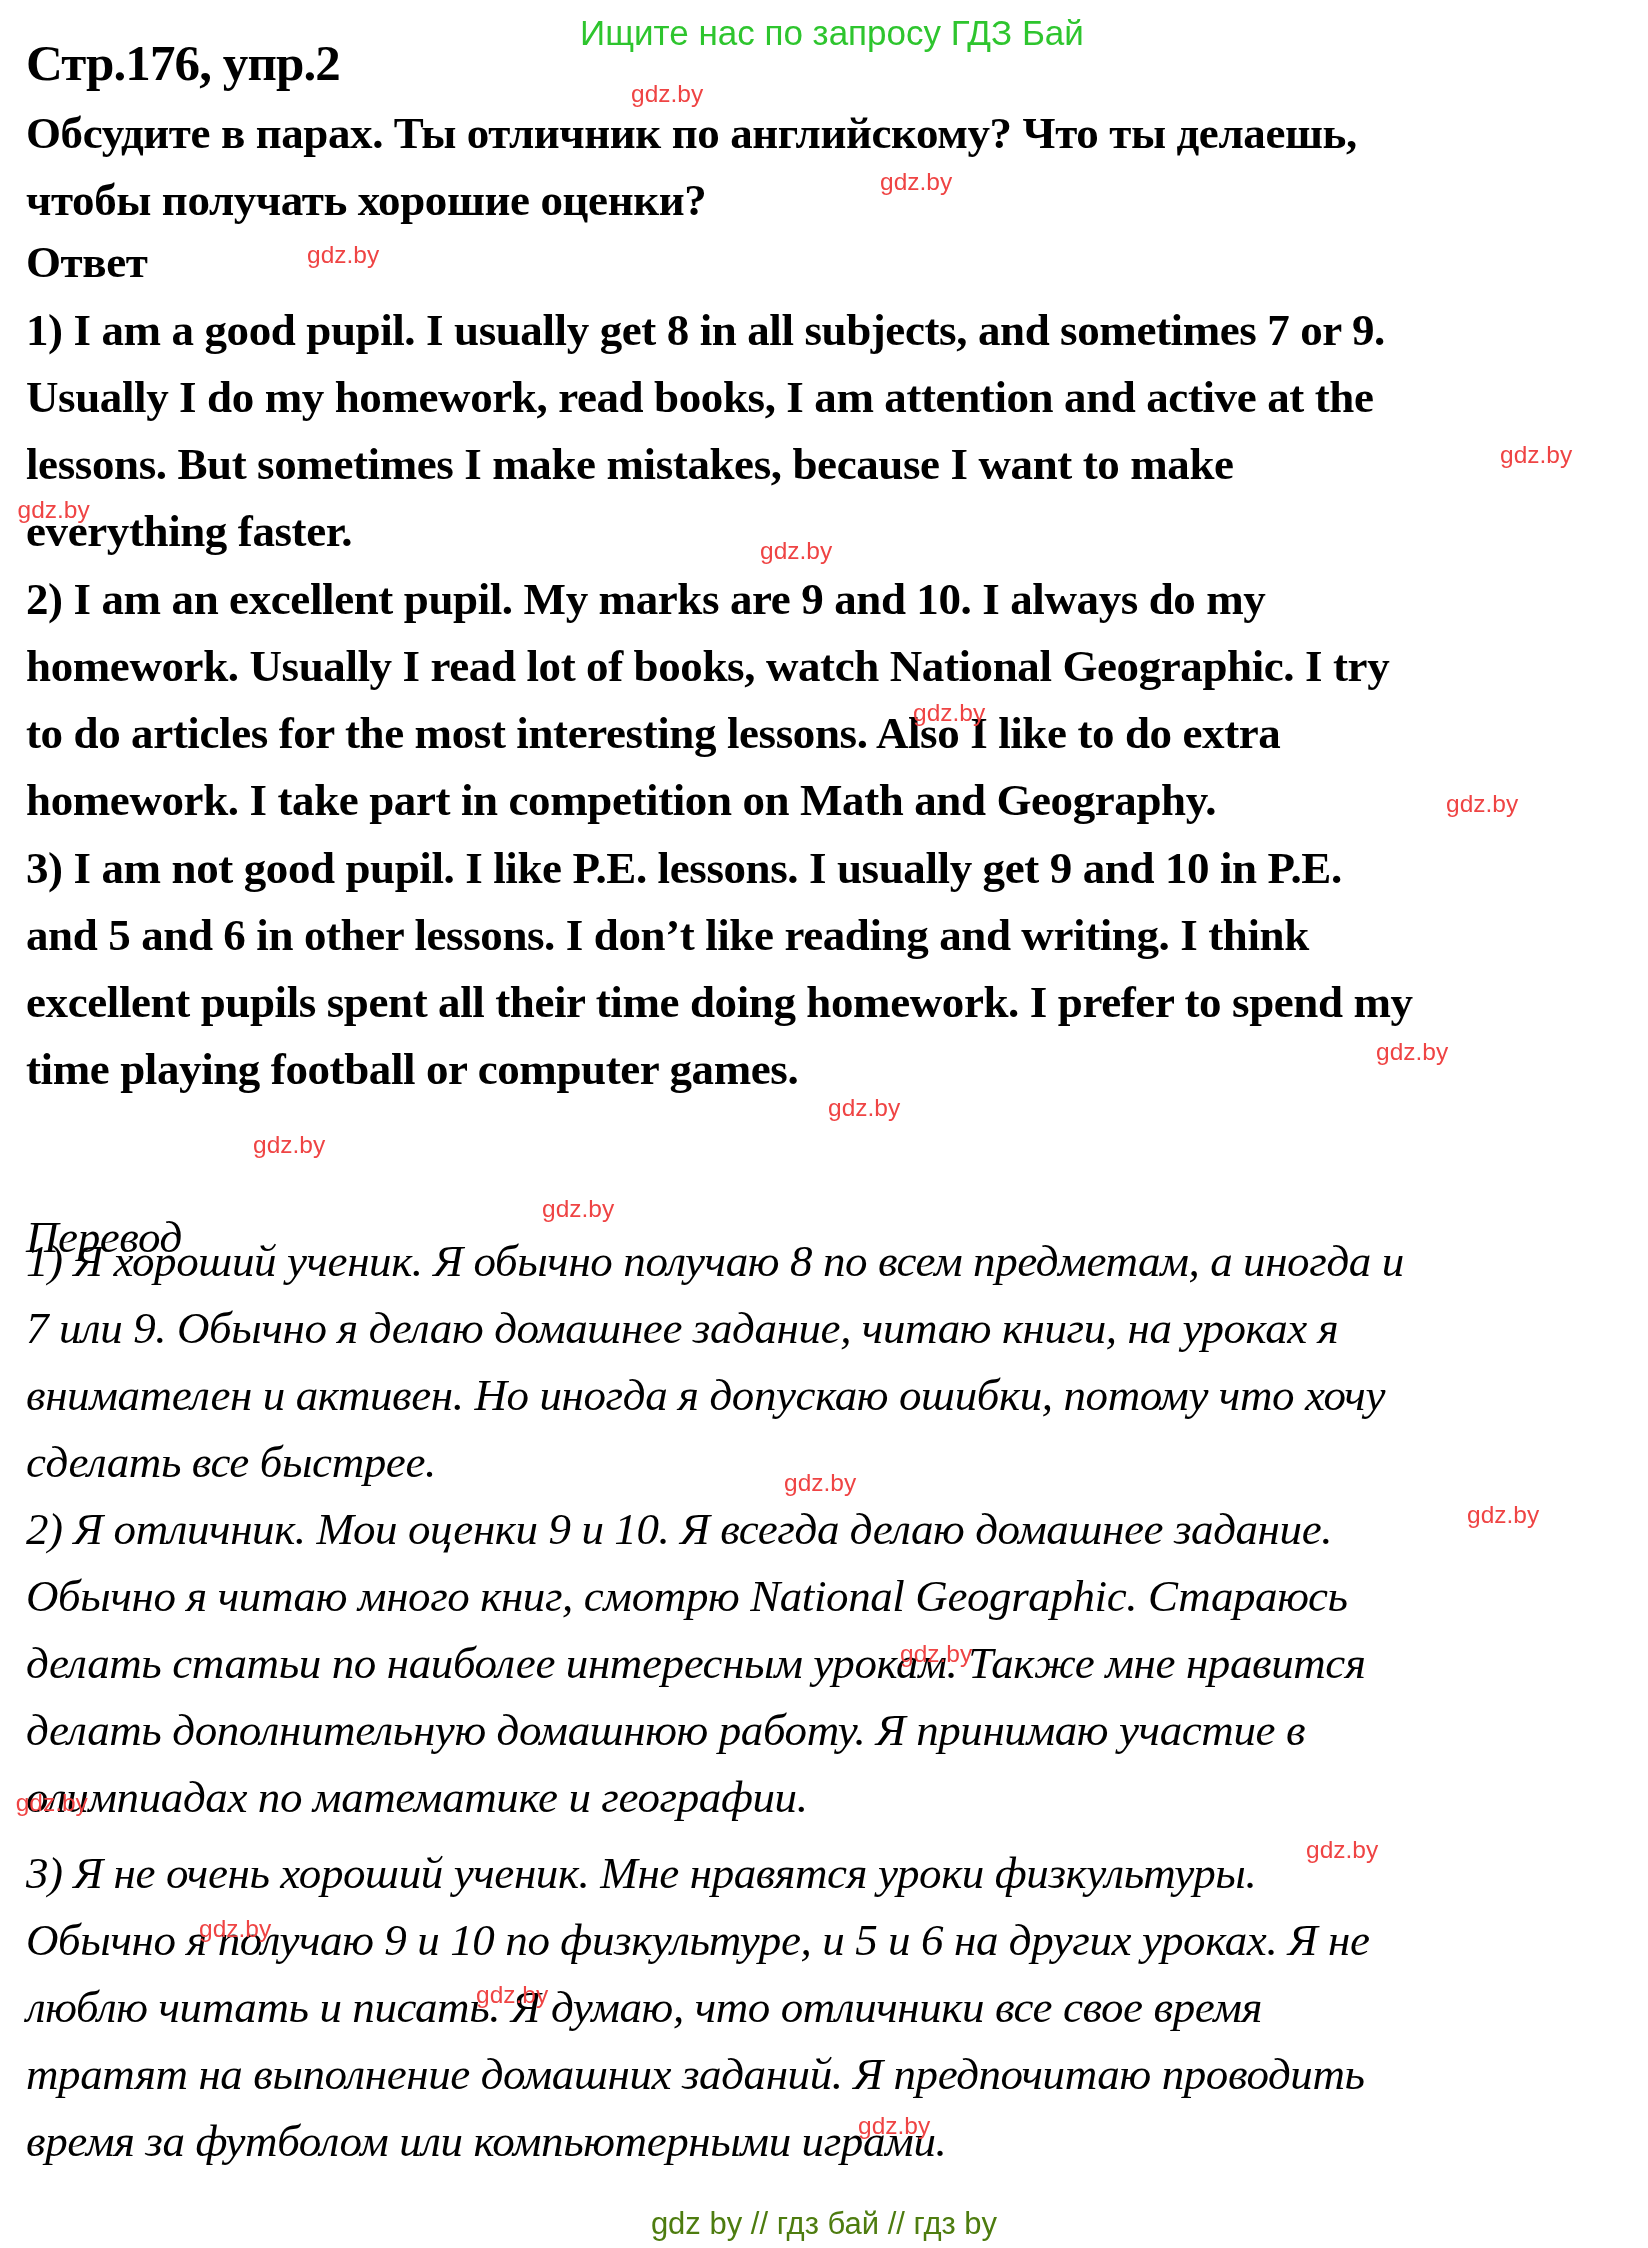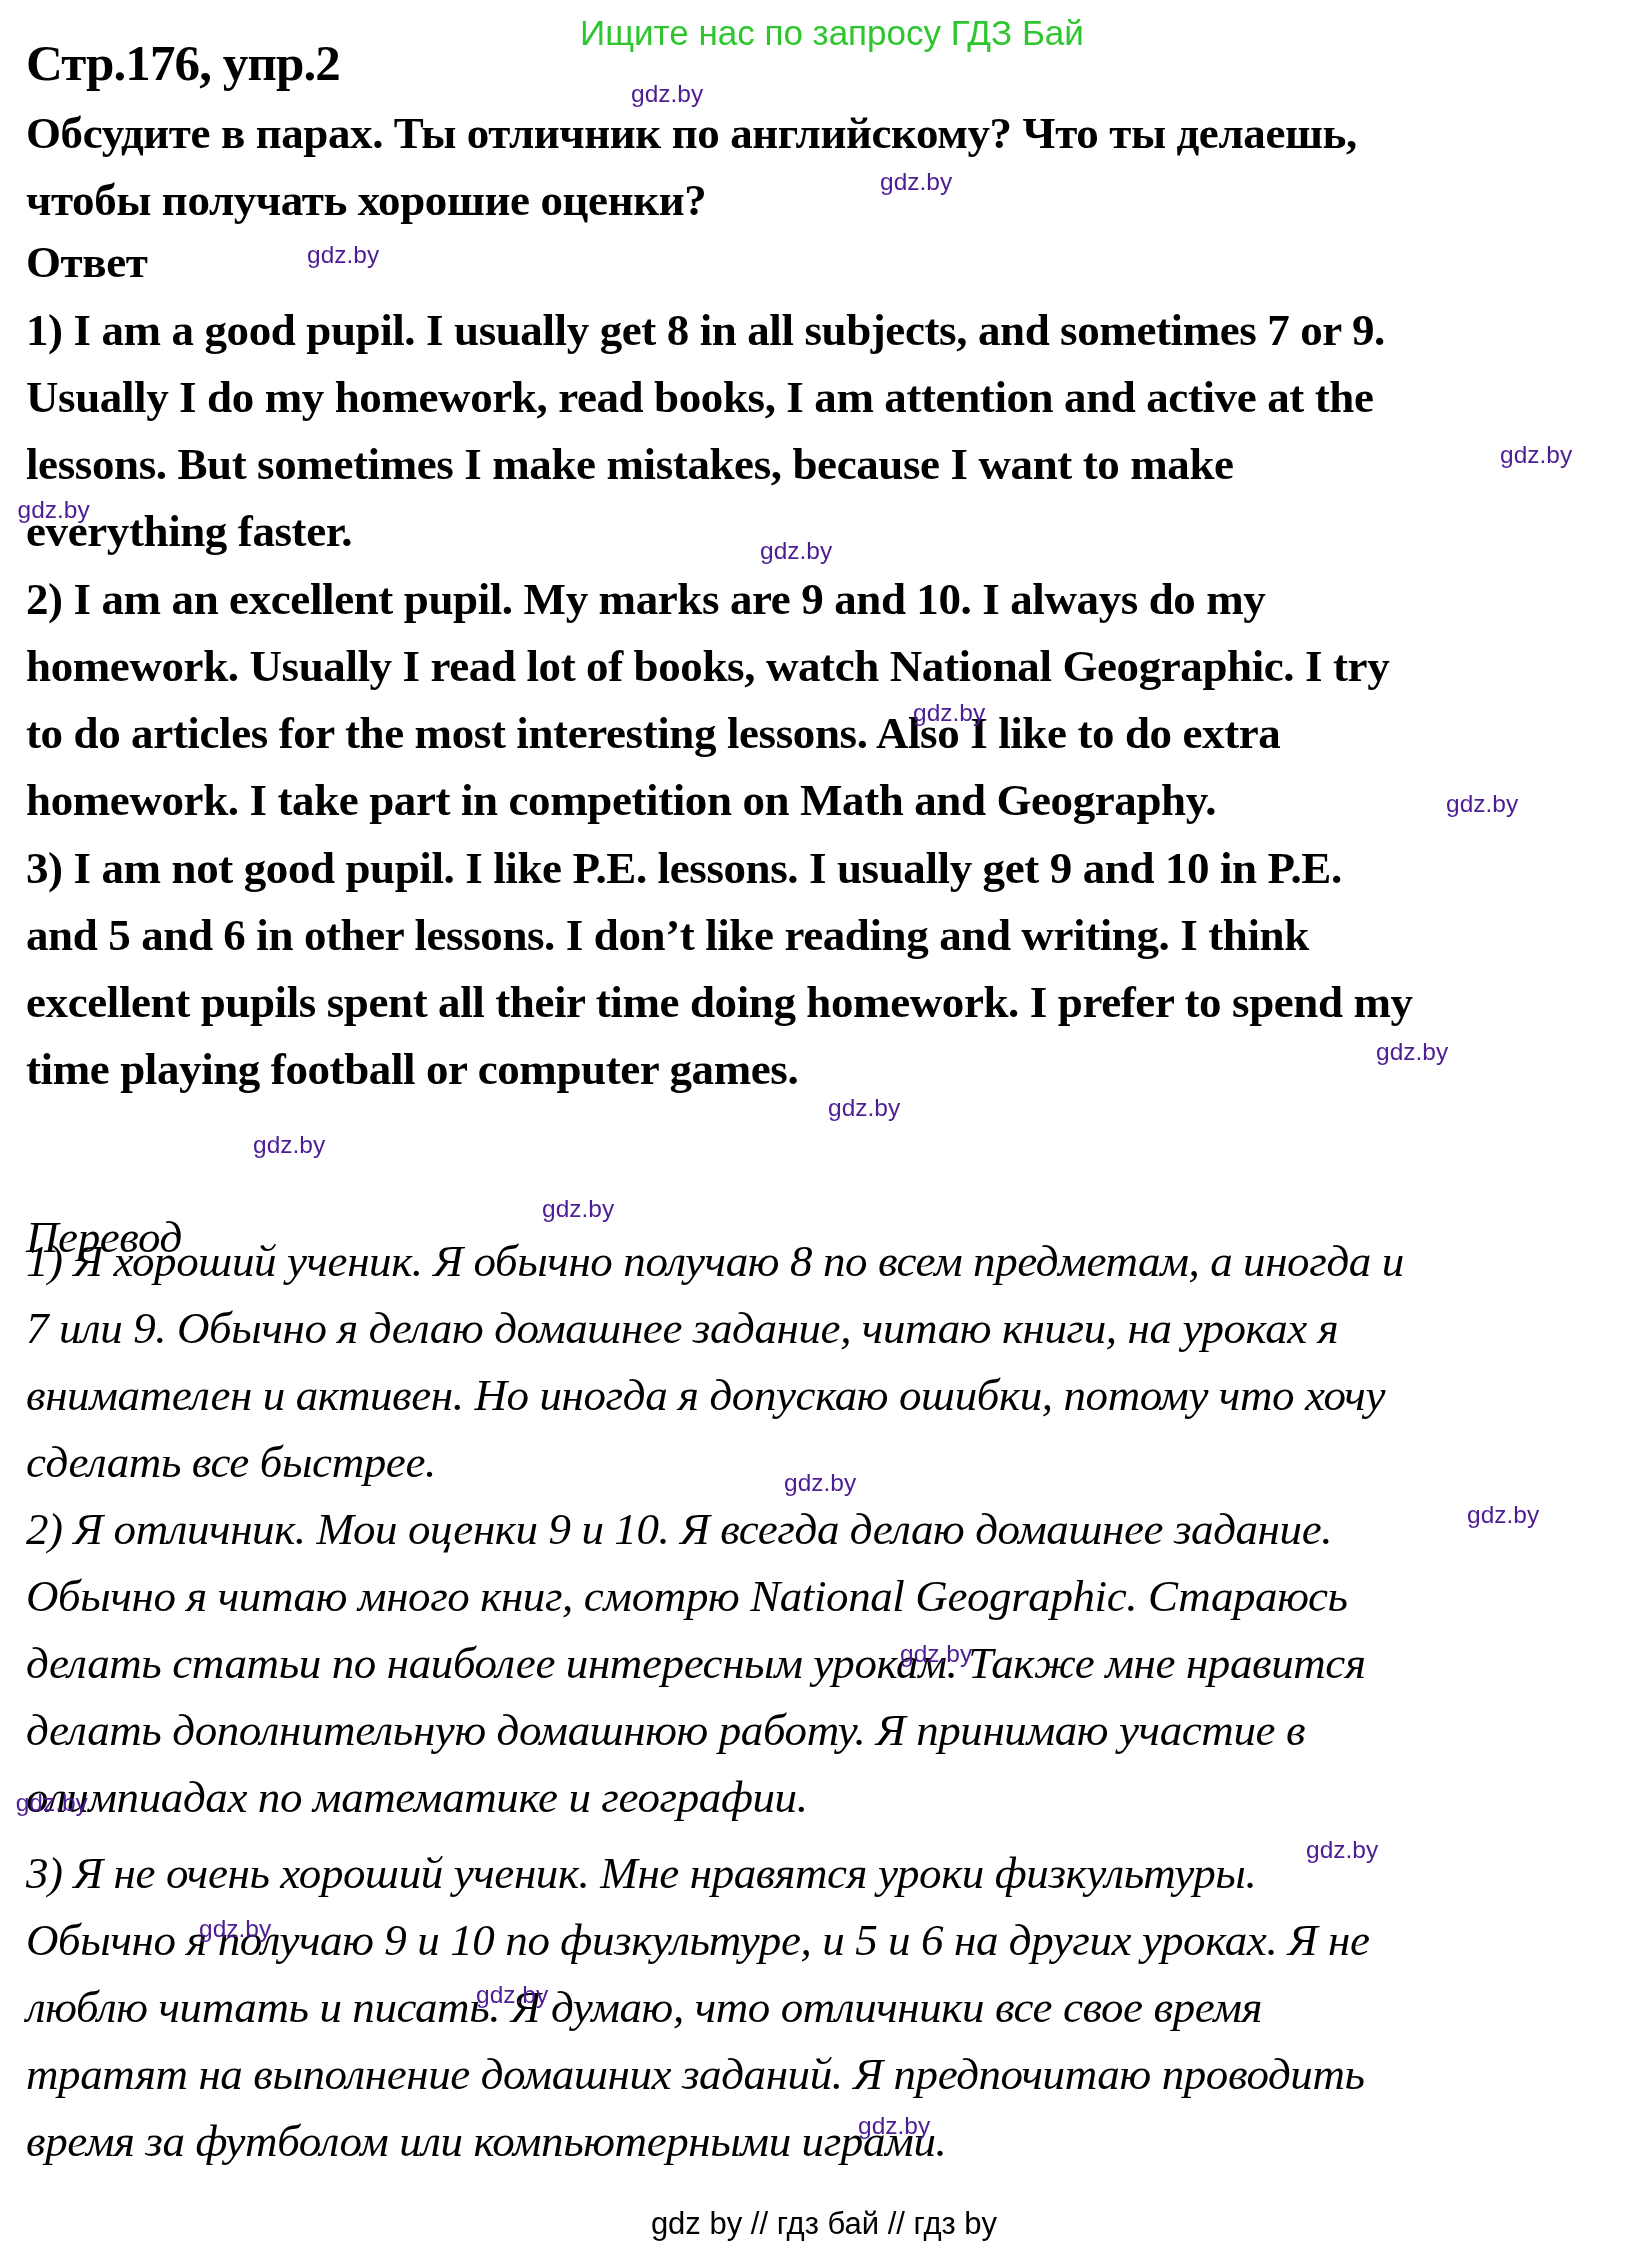--- a/index.html
+++ b/index.html
@@ -53,21 +53,21 @@
     font-weight: normal;
     line-height: 67px;
     white-space: pre;
     letter-spacing: -0.4px;
     width: 1607px;
   }
   .watermark {
     position: absolute;
     font-family: "Liberation Sans", sans-serif;
     font-size: 24.5px;
-    color: #4c1d95;
+    color: #ef4444;
   }
   .footer {
     position: absolute;
     top: 2206px;
     left: 0;
     width: 100%;
     text-align: center;
     font-family: "Liberation Sans", sans-serif;
     font-size: 31px;
     color: #5b2189;
@@ -129,14 +129,14 @@
 <span class="watermark" style="left:542px;  top:1195px;">gdz.by</span>
 <span class="watermark" style="left:784px;  top:1469px;">gdz.by</span>
 <span class="watermark" style="left:1467px; top:1501px;">gdz.by</span>
 <span class="watermark" style="left:900px; top:1640px;">gdz.by</span>
 <span class="watermark" style="left:15.7px;   top:1789px;">gdz.by</span>
 <span class="watermark" style="left:1306px; top:1836px;">gdz.by</span>
 <span class="watermark" style="left:199px;  top:1915px;">gdz.by</span>
 <span class="watermark" style="left:476px;  top:1981px;">gdz.by</span>
 <span class="watermark" style="left:858px;  top:2112px;">gdz.by</span>
 
-<div class="footer" style="color: #000000;">gdz by  //  гдз бай  //  гдз by</div>
+<div class="footer" style="color: #4d7c0f;">gdz by  //  гдз бай  //  гдз by</div>
 
 
 </body></html>

